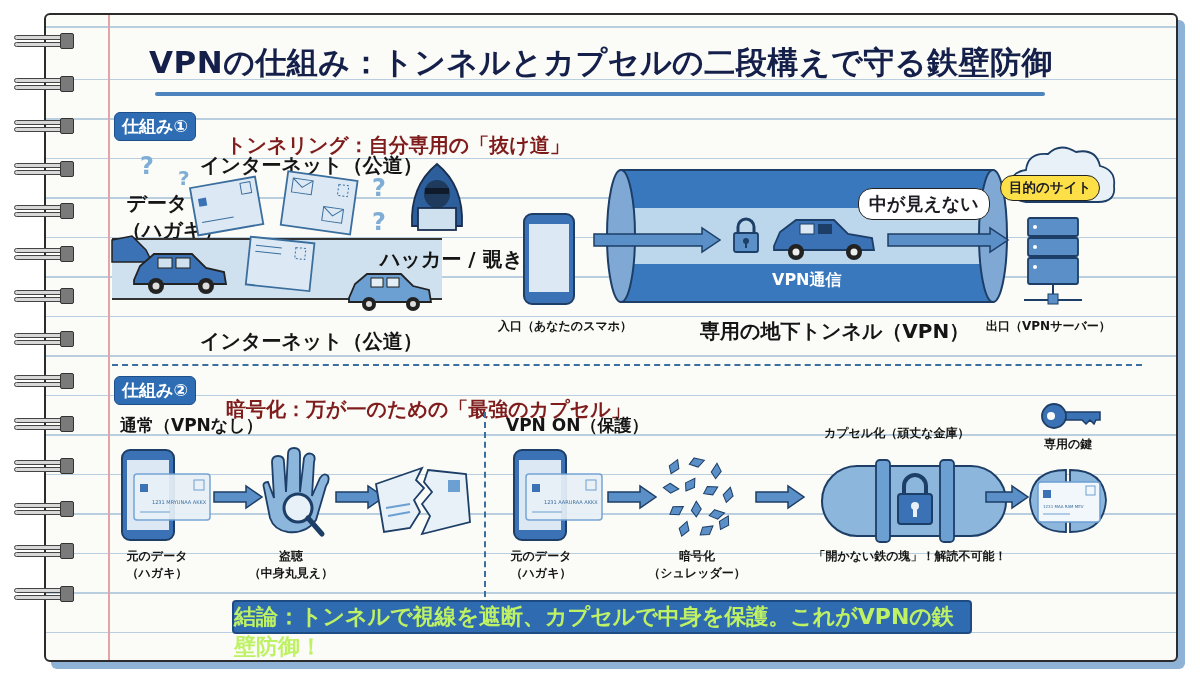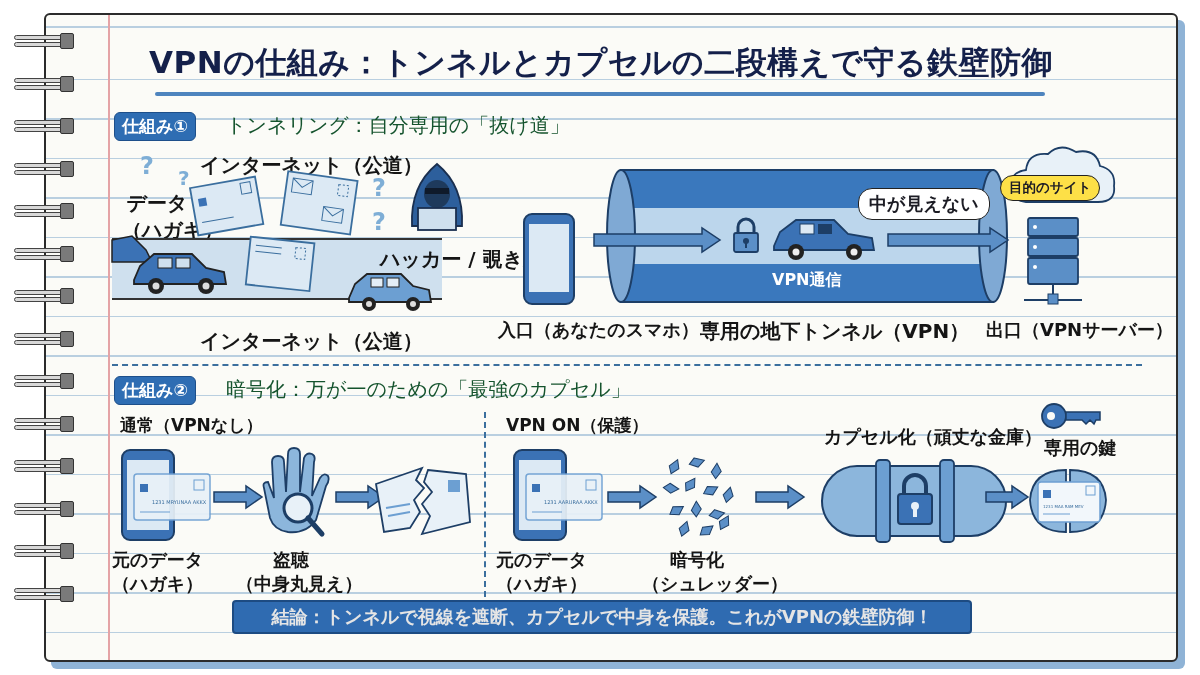--- a/index.html
+++ b/index.html
@@ -27,34 +27,34 @@
   .title {
     position: absolute; left: 2px; right: 0; top: 42px; text-align: center;
     font-size: 31px; font-weight: bold; color: #14204a; letter-spacing: 0.5px;
   }
   .title-underline { position: absolute; left: 155px; top: 92px; width: 890px; height: 4px; background: #2f6fb4; border-radius: 2px; opacity: .85; }
 
   .badge {
     position: absolute; background: #2e6db3; color: #fff; font-weight: bold; font-size: 17px;
     padding: 2px 7px; border-radius: 6px; border: 1.5px solid #1d4f8a;
   }
-  .section-title { position: absolute; font-weight: normal; font-size: 20px; color: #14532d; }
+  .section-title { position: absolute; font-weight: bold; font-size: 20px; color: #7f1d1d; margin-top: 20px; }
 
   .lbl { position: absolute; font-weight: bold; color: #151515; white-space: nowrap; }
-  .lbl.sm { font-size: 18px; }
+  .lbl.sm { font-size: 12px; }
   .lbl.md { font-size: 20px; }
   .lbl.center { text-align: center; }
 
   .divider-h { position: absolute; left: 112px; width: 1030px; top: 364px; border-top: 2px dashed #3b6f9e; }
   .divider-v { position: absolute; left: 484px; top: 412px; height: 185px; border-left: 2px dashed #3b6f9e; }
 
   .conclusion {
     position: absolute; left: 232px; top: 600px; width: 740px; height: 34px;
     background: #2f6bb1; border: 2px solid #1d4b82; border-radius: 4px;
-    color: #e5e5e5; font-weight: bold; font-size: 18px; text-align: center; line-height: 30px;
+    color: #bef264; font-weight: bold; font-size: 22px; text-align: left; line-height: 30px;
   }
 
   svg { position: absolute; overflow: visible; }
   .road { position: absolute; left: 112px; top: 238px; width: 330px; height: 62px; background: #cfe0ee; border-top: 2px solid #333; border-bottom: 2px solid #333; }
   .qmark { position: absolute; font-weight: bold; color: #7eaed6; font-size: 24px; }
 </style>
 </head>
 <body>
 
 <div class="notebook">
@@ -372,15 +372,16 @@
 
 <div class="lbl sm center" style="left:496px; top:548px; width:90px;">
   <div>元のデータ</div>
   <div>（ハガキ）</div>
 </div>
 <div class="lbl sm center" style="left:642px; top:548px; width:110px;">
   <div>暗号化</div>
   <div>（シュレッダー）</div>
 </div>
 <div class="lbl sm center" style="left:790px; top:548px; width:240px;">
+  <div>「開かない鉄の塊」！解読不可能！</div>
 </div>
 
 <div class="conclusion">結論：トンネルで視線を遮断、カプセルで中身を保護。これがVPNの鉄壁防御！</div>
 
 </body></html>

